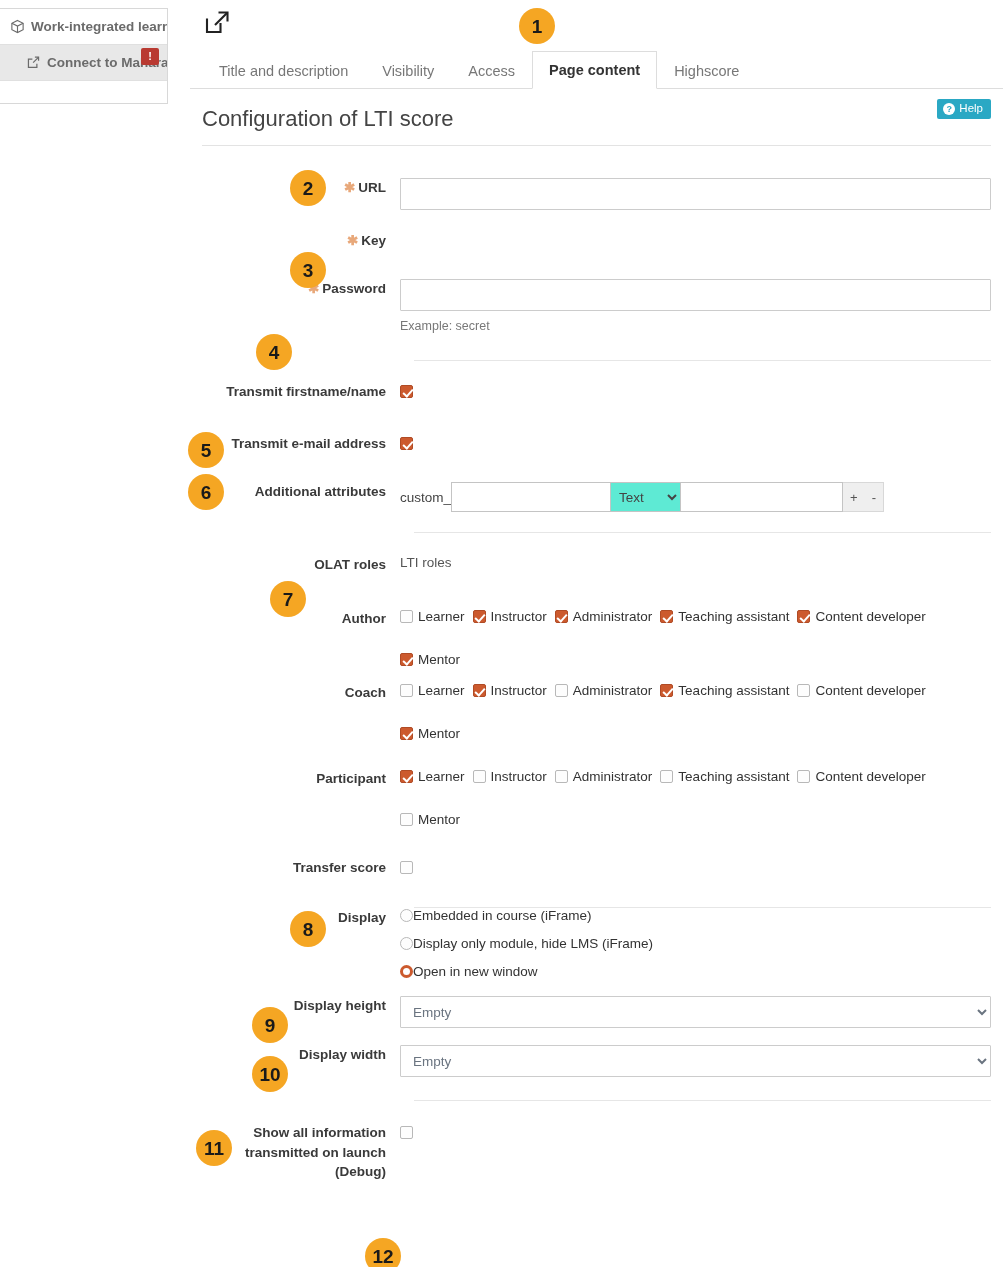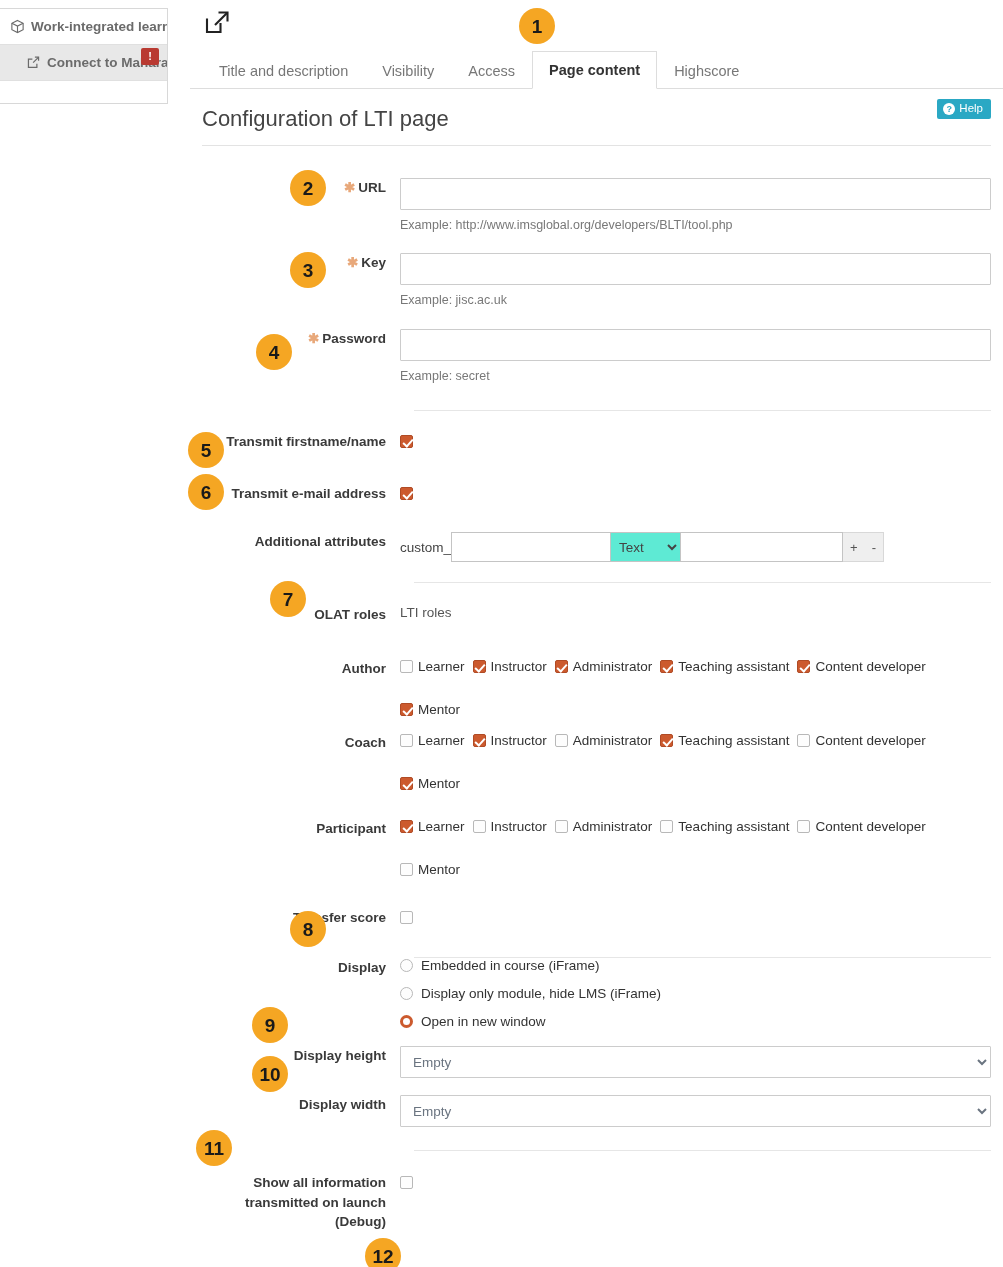--- a/index.html
+++ b/index.html
@@ -233,21 +233,21 @@
     font-size: 13.5px;
     color: #333;
     white-space: nowrap;
     cursor: pointer;
   }
   .role-break { flex-basis: 100%; height: 0; }
 
   .radio-opt {
     display: flex;
     align-items: center;
-    gap: 8px;
+    gap: 0;
     font-size: 13.5px;
     color: #333;
     margin-bottom: 13px;
     cursor: pointer;
   }
 
   .plain { font-size: 13.5px; color: #555; }
 
   
   .attr-line { display: flex; align-items: center; }
@@ -358,46 +358,41 @@
 
     <div class="tabs">
       <div class="tab">Title and description</div>
       <div class="tab">Visibility</div>
       <div class="tab">Access</div>
       <div class="tab active">Page content</div>
       <div class="tab">Highscore</div>
     </div>
 
     <div class="title-row">
-      <h1 class="page-title">Configuration of LTI page</h1>
+      <h1 class="page-title">Configuration of LTI score</h1>
       <button class="help-btn">
         <span class="help-q">?</span>
         <span>Help</span>
       </button>
     </div>
 
     <div class="form">
 
       <div class="row" style="margin-top:32px;">
         <div class="lbl">
           <span class="star">✱</span><span>URL</span>
         </div>
         <div class="ctl">
           <input class="txt" type="text" value="" style="">
-          <div class="hint">Example: http://www.imsglobal.org/developers/BLTI/tool.php</div>
         </div>
       </div>
 
       <div class="row" style="margin-top:21px;">
         <div class="lbl">
           <span class="star">✱</span><span>Key</span>
-        </div>
-        <div class="ctl">
-          <input class="txt" type="text" value="" style="">
-          <div class="hint">Example: jisc.ac.uk</div>
         </div>
       </div>
 
       <div class="row" style="margin-top:22px;">
         <div class="lbl">
           <span class="star">✱</span><span>Password</span>
         </div>
         <div class="ctl">
           <input class="txt" type="password" value="" style="">
           <div class="hint">Example: secret</div>

